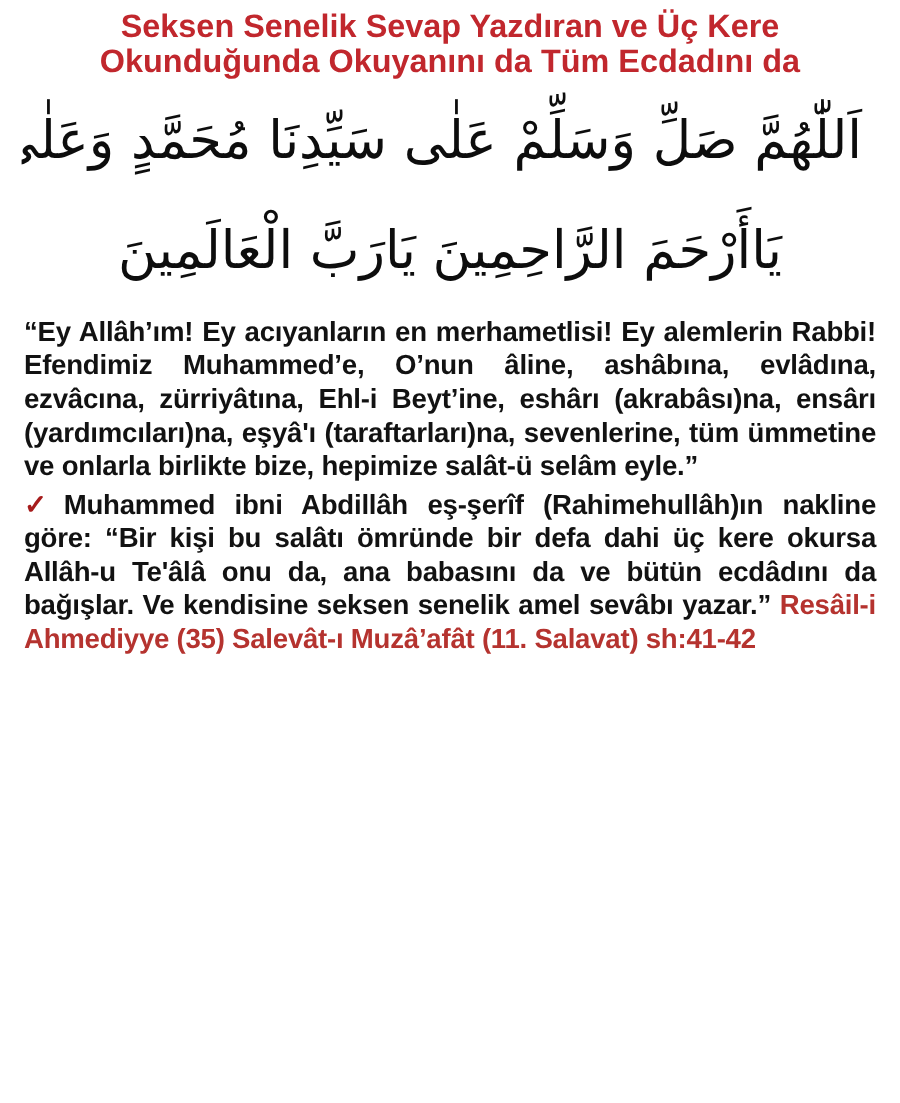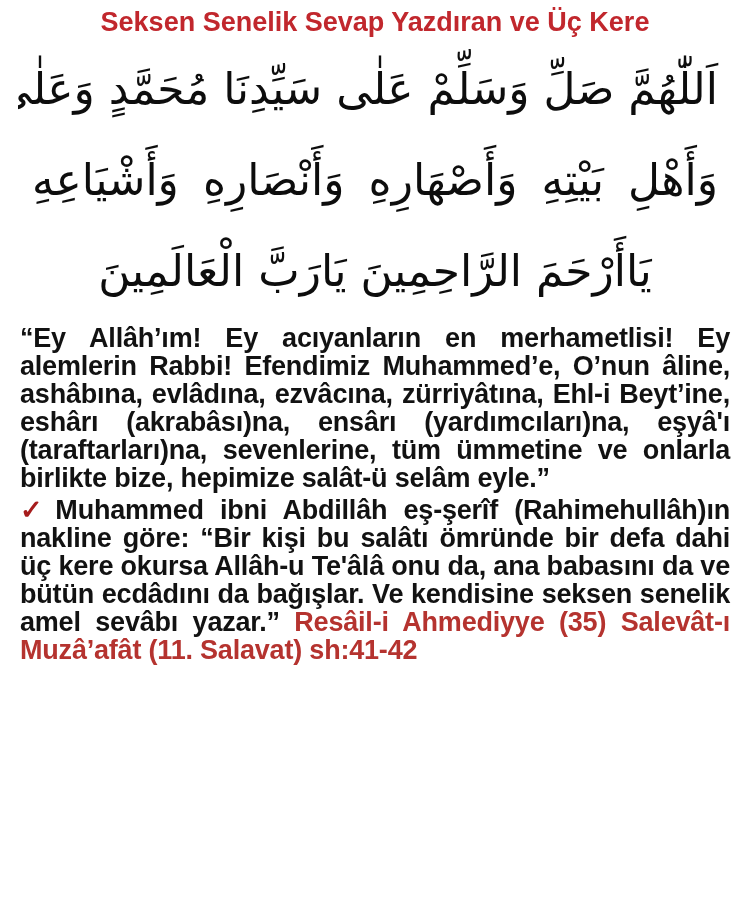--- a/index.html
+++ b/index.html
@@ -47,21 +47,21 @@
     white-space: nowrap;
     overflow: hidden;
   }
   .arabic-line.centered {
     text-align: center;
     text-align-last: center;
   }
   .tr-paragraph {
     color: #121212;
     font-weight: bold;
-    font-size: 27px;
+    font-size: 23px;
     line-height: 28px;
     letter-spacing: -0.2px;
     text-align: justify;
     margin: 8px 2px 0 2px;
   }
   .tr-paragraph.narration {
     margin-top: 4px;
   }
   .checkmark {
     color: #a61c1c;
@@ -73,25 +73,25 @@
     font-weight: bold;
   }
 </style>
 </head>
 <body>
 
 <div class="page">
 
   <div class="title">
     <div class="title-line">Seksen Senelik Sevap Yazdıran ve Üç Kere</div>
+    <div class="title-line">Okunduğunda Okuyanını da Tüm Ecdadını da</div>
   </div>
 
   <div class="arabic-block">
     <div class="arabic-line">اَللّٰهُمَّ صَلِّ وَسَلِّمْ عَلٰى سَيِّدِنَا مُحَمَّدٍ وَعَلٰى</div>
-    <div class="arabic-line">وَأَهْلِ بَيْتِهِ وَأَصْهَارِهِ وَأَنْصَارِهِ وَأَشْيَاعِهِ</div>
     <div class="arabic-line centered">يَاأَرْحَمَ الرَّاحِمِينَ يَارَبَّ الْعَالَمِينَ</div>
   </div>
 
   <p class="tr-paragraph"><span>“Ey Allâh’ım! Ey acıyanların en merhametlisi! Ey alemlerin Rabbi! Efendimiz Muhammed’e, O’nun âline, ashâbına, evlâdına, ezvâcına, zürriyâtına, Ehl-i Beyt’ine, eshârı (akrabâsı)na, ensârı (yardımcıları)na, eşyâ'ı (taraftarları)na, sevenlerine, tüm ümmetine ve onlarla birlikte bize, hepimize salât-ü selâm eyle.”</span></p>
 
   <p class="tr-paragraph narration"><span class="checkmark">✓</span><span>Muhammed ibni Abdillâh eş-şerîf (Rahimehullâh)ın nakline göre: “Bir kişi bu salâtı ömründe bir defa dahi üç kere okursa Allâh-u Te'âlâ onu da, ana babasını da ve bütün ecdâdını da bağışlar. Ve kendisine seksen senelik amel sevâbı yazar.” </span><span class="citation">Resâil-i Ahmediyye (35) Salevât-ı Muzâ’afât (11. Salavat) sh:41-42</span></p>
 
 </div>
 
 </body></html>

